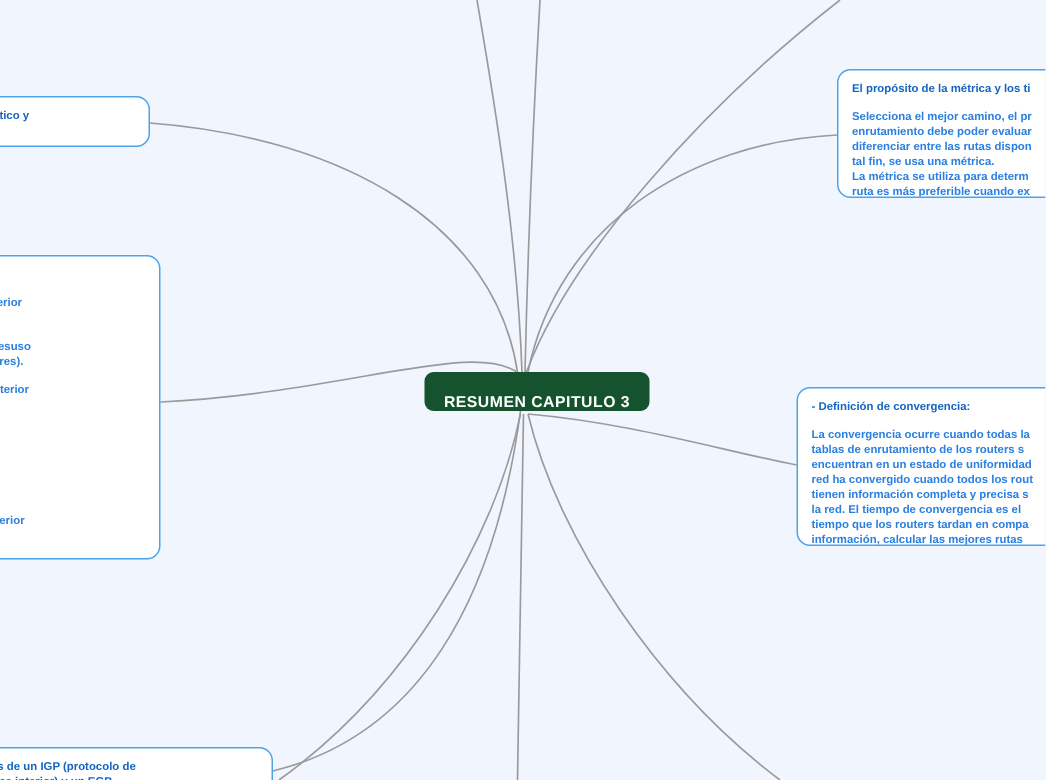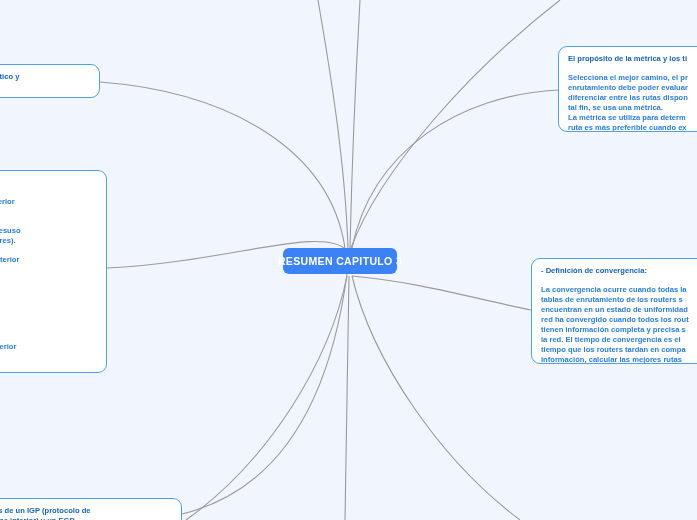--- a/index.html
+++ b/index.html
@@ -27,27 +27,27 @@
     width: 697px;
     height: 520px;
     pointer-events: none;
   }
 
   
   .root-node {
     position: absolute;
     left: 283px;
     top: 248px;
-    width: 114px;
+    width: 150px;
     height: 26px;
-    background: #3b82f6;
+    background: #14532d;
     border-radius: 6px;
     box-sizing: border-box;
     display: flex;
-    align-items: center;
+    align-items: flex-end;
     justify-content: center;
     z-index: 5;
   }
   .root-node .root-label {
     color: #ffffff;
     font-size: 10.5px;
     font-weight: bold;
     letter-spacing: 0.35px;
     white-space: nowrap;
   }

